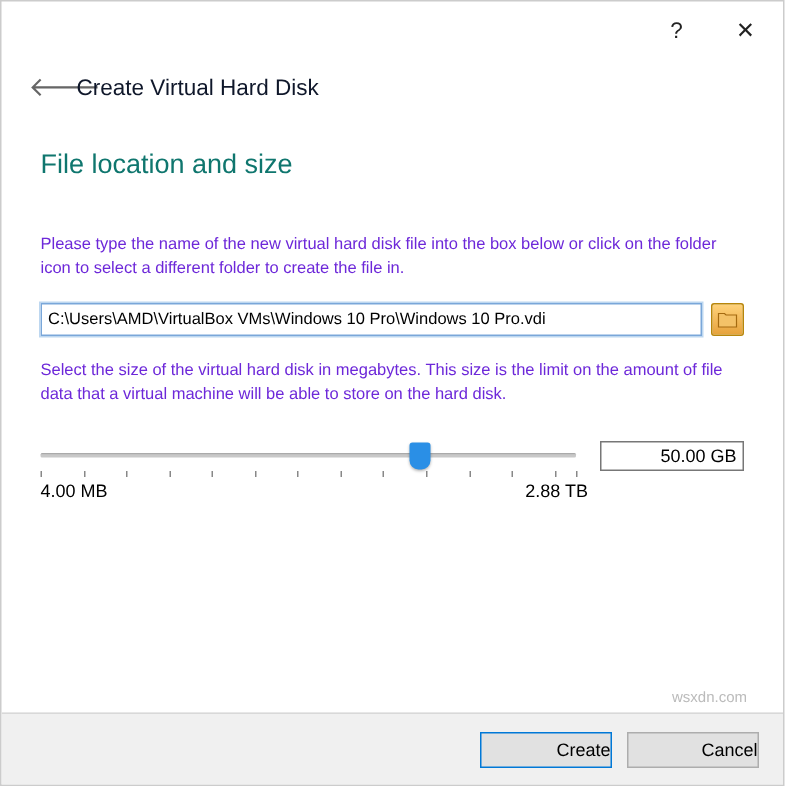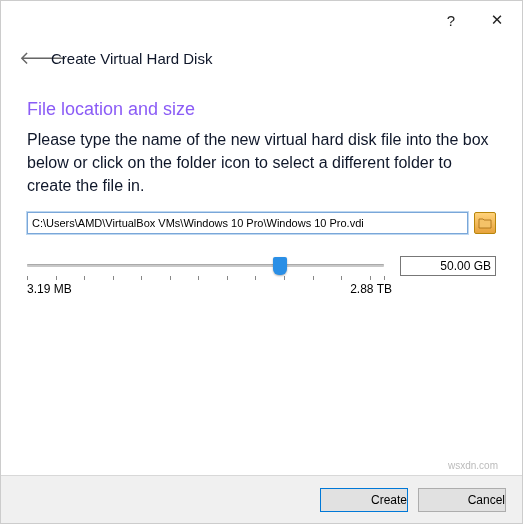--- a/index.html
+++ b/index.html
@@ -50,27 +50,27 @@
     }
     .subheader-title {
       font-size: 15px;
       color: #0f172a;
     }
     .content {
       padding: 22px 26px 0 26px;
     }
     .section-title {
       font-size: 18px;
-      color: #8b5cf6;
+      color: #0f766e;
       font-weight: 400;
-      margin-bottom: 8px;
+      margin-bottom: 36px;
     }
     .body-text {
-      font-size: 16px;
-      color: #0f172a;
+      font-size: 11px;
+      color: #6d28d9;
       line-height: 1.45;
       margin-bottom: 14px;
     }
     .path-row {
       display: flex;
       align-items: center;
       gap: 6px;
       margin-bottom: 16px;
     }
     .path-input {
@@ -212,20 +212,21 @@
 
   <div class="path-row">
     <input type="text" class="path-input" value="C:\Users\AMD\VirtualBox VMs\Windows 10 Pro\Windows 10 Pro.vdi" style="">
     <div class="folder-btn">
       <svg width="14" height="12" viewBox="0 0 14 12">
         <path d="M1 2 h4 l1 1 h7 v8 h-12 z" fill="#f4c268" stroke="#a56a10" stroke-width="0.8"></path>
       </svg>
     </div>
   </div>
 
+  <div class="body-text">Select the size of the virtual hard disk in megabytes. This size is the limit on the amount of file data that a virtual machine will be able to store on the hard disk.</div>
 
   <div class="slider-row">
     <div class="slider-wrap">
       <div class="slider-track"></div>
       <div class="slider-ticks">
         <span style="left:0%"></span>
           <span style="left:8%"></span>
           <span style="left:16%"></span>
         <span style="left:24%"></span>
           <span style="left:32%"></span>
@@ -238,21 +239,21 @@
           <span style="left:88%"></span>
         <span style="left:96%"></span>
           <span style="left:100%"></span>
       </div>
       <div class="slider-thumb"></div>
     </div>
     <div class="size-display">50.00 GB</div>
   </div>
 
   <div class="range-labels">
-    <span>3.19 MB</span>
+    <span>4.00 MB</span>
     <span>2.88 TB</span>
   </div>
 </div>
 
 <div class="watermark">wsxdn.com</div>
 
 <div class="button-bar">
   <button class="dlg-btn primary">Create</button>
   <button class="dlg-btn">Cancel</button>
 </div>

